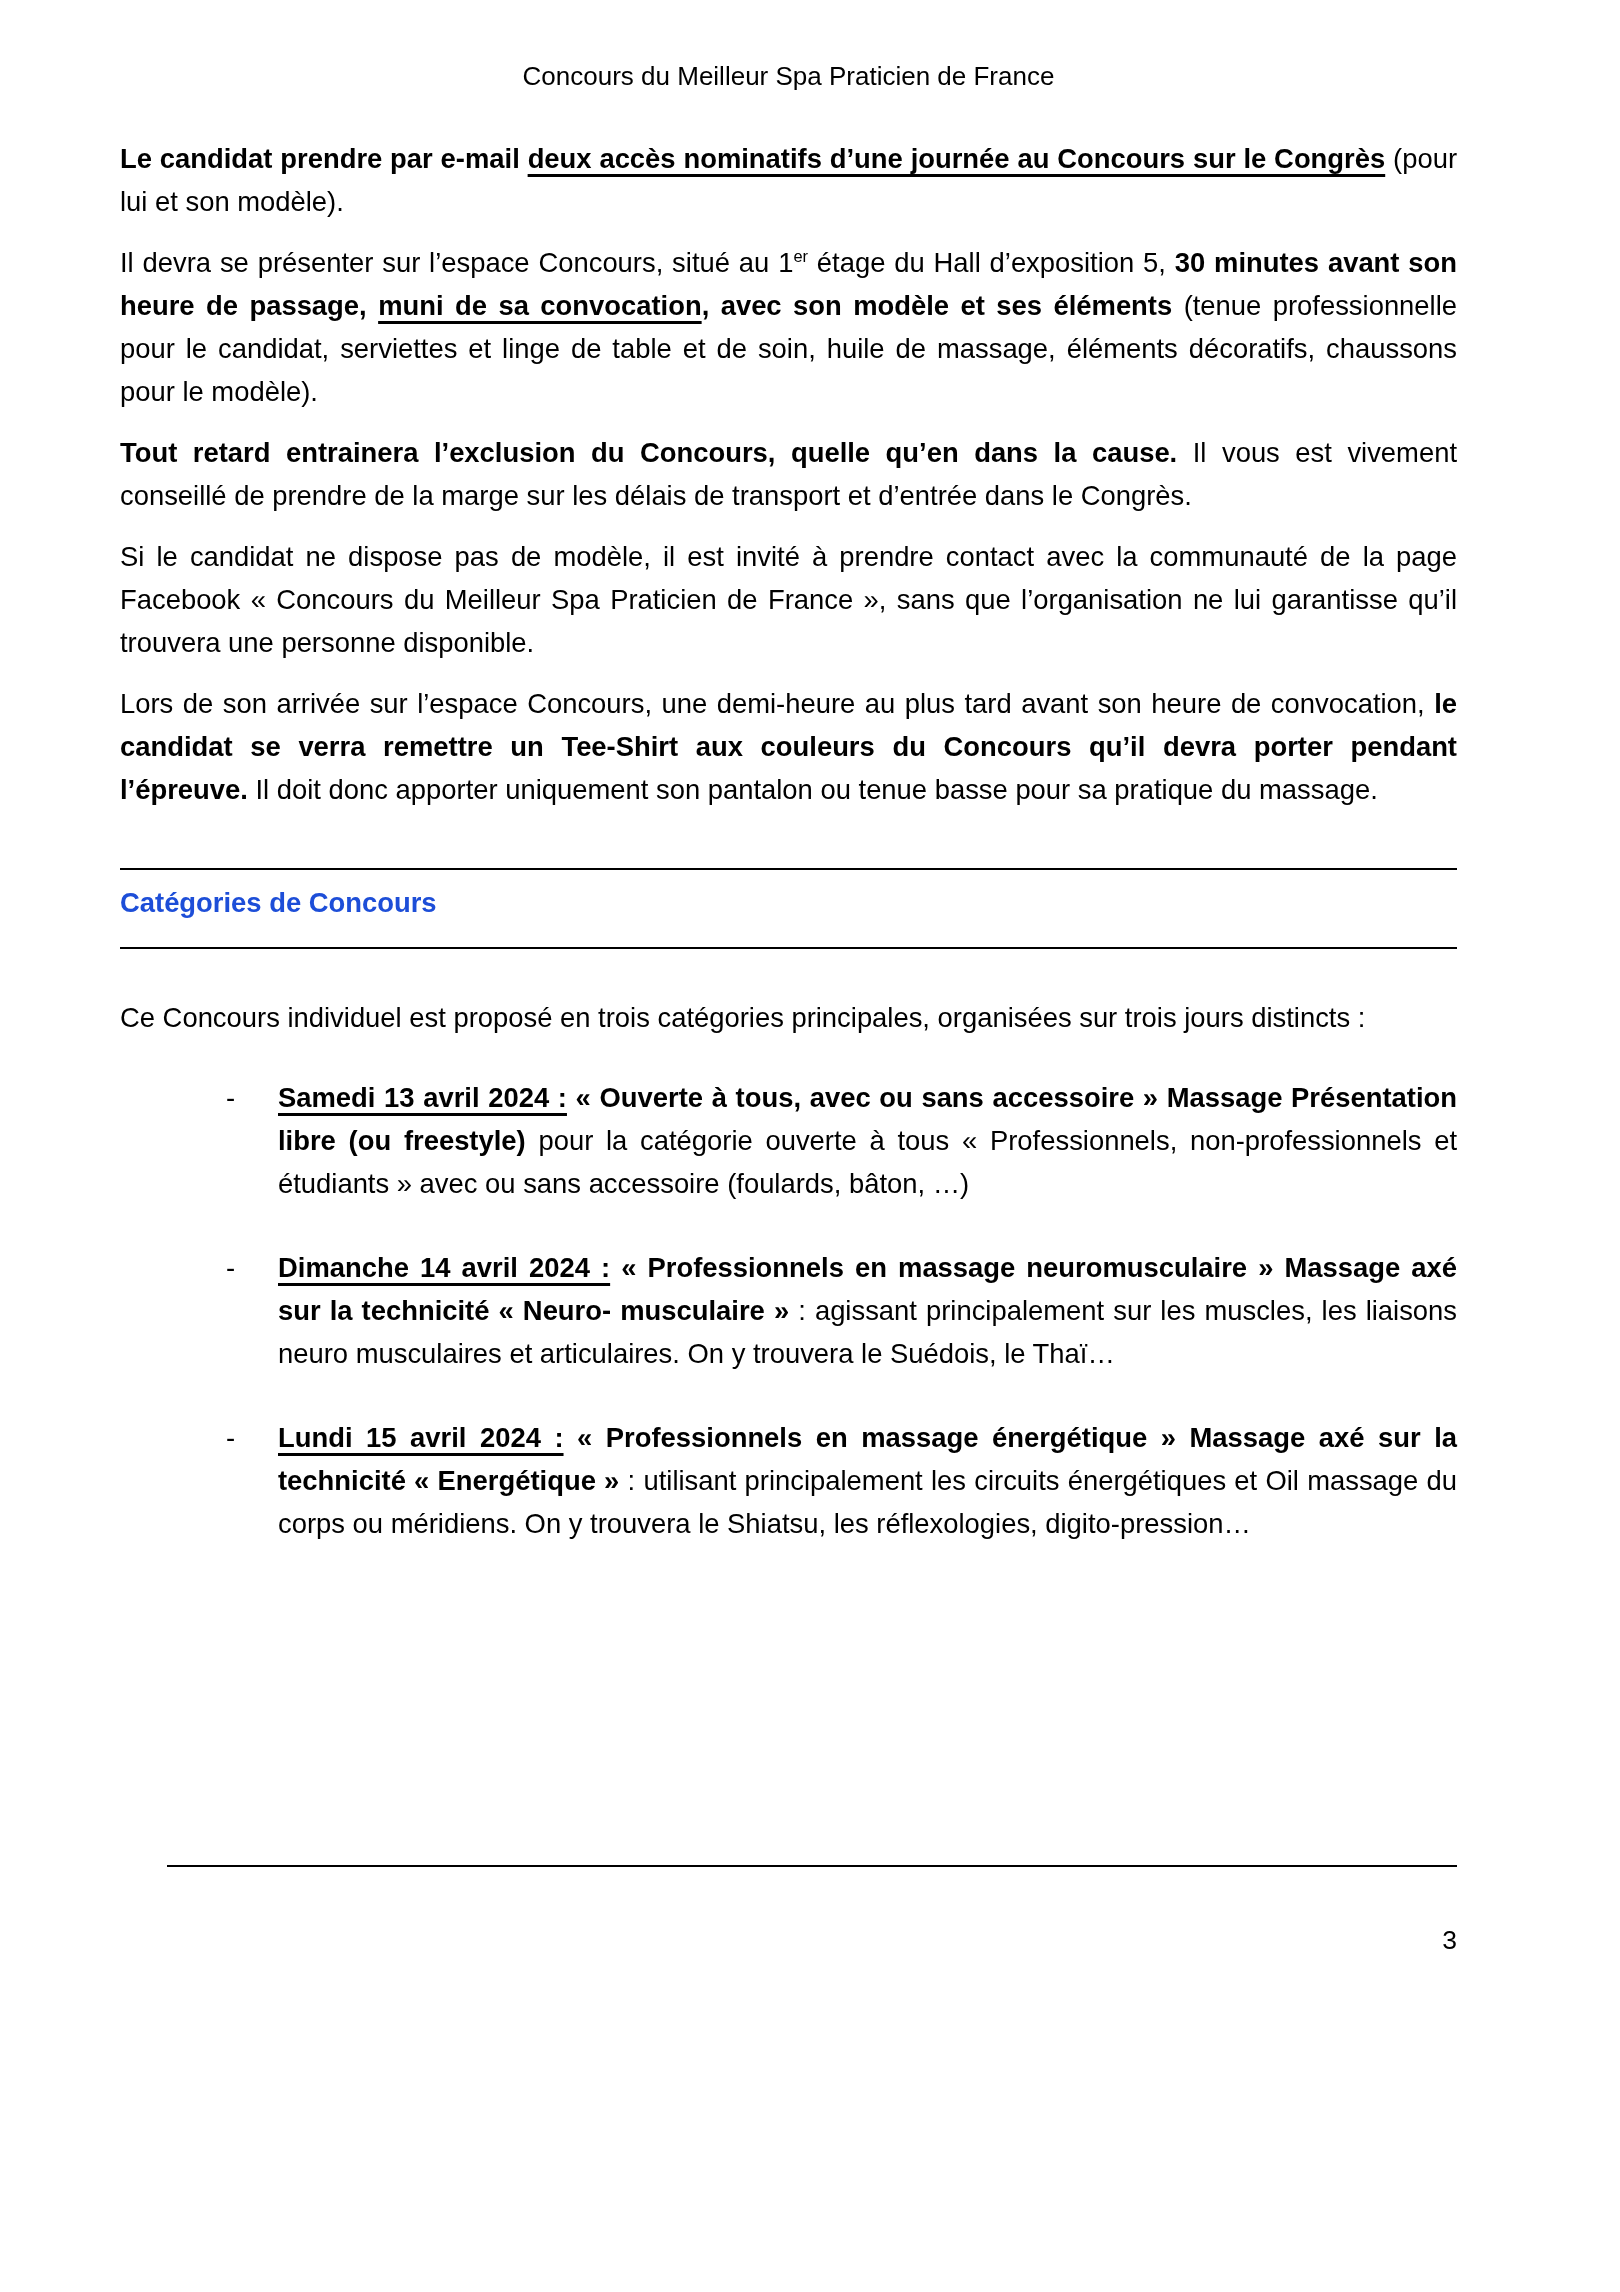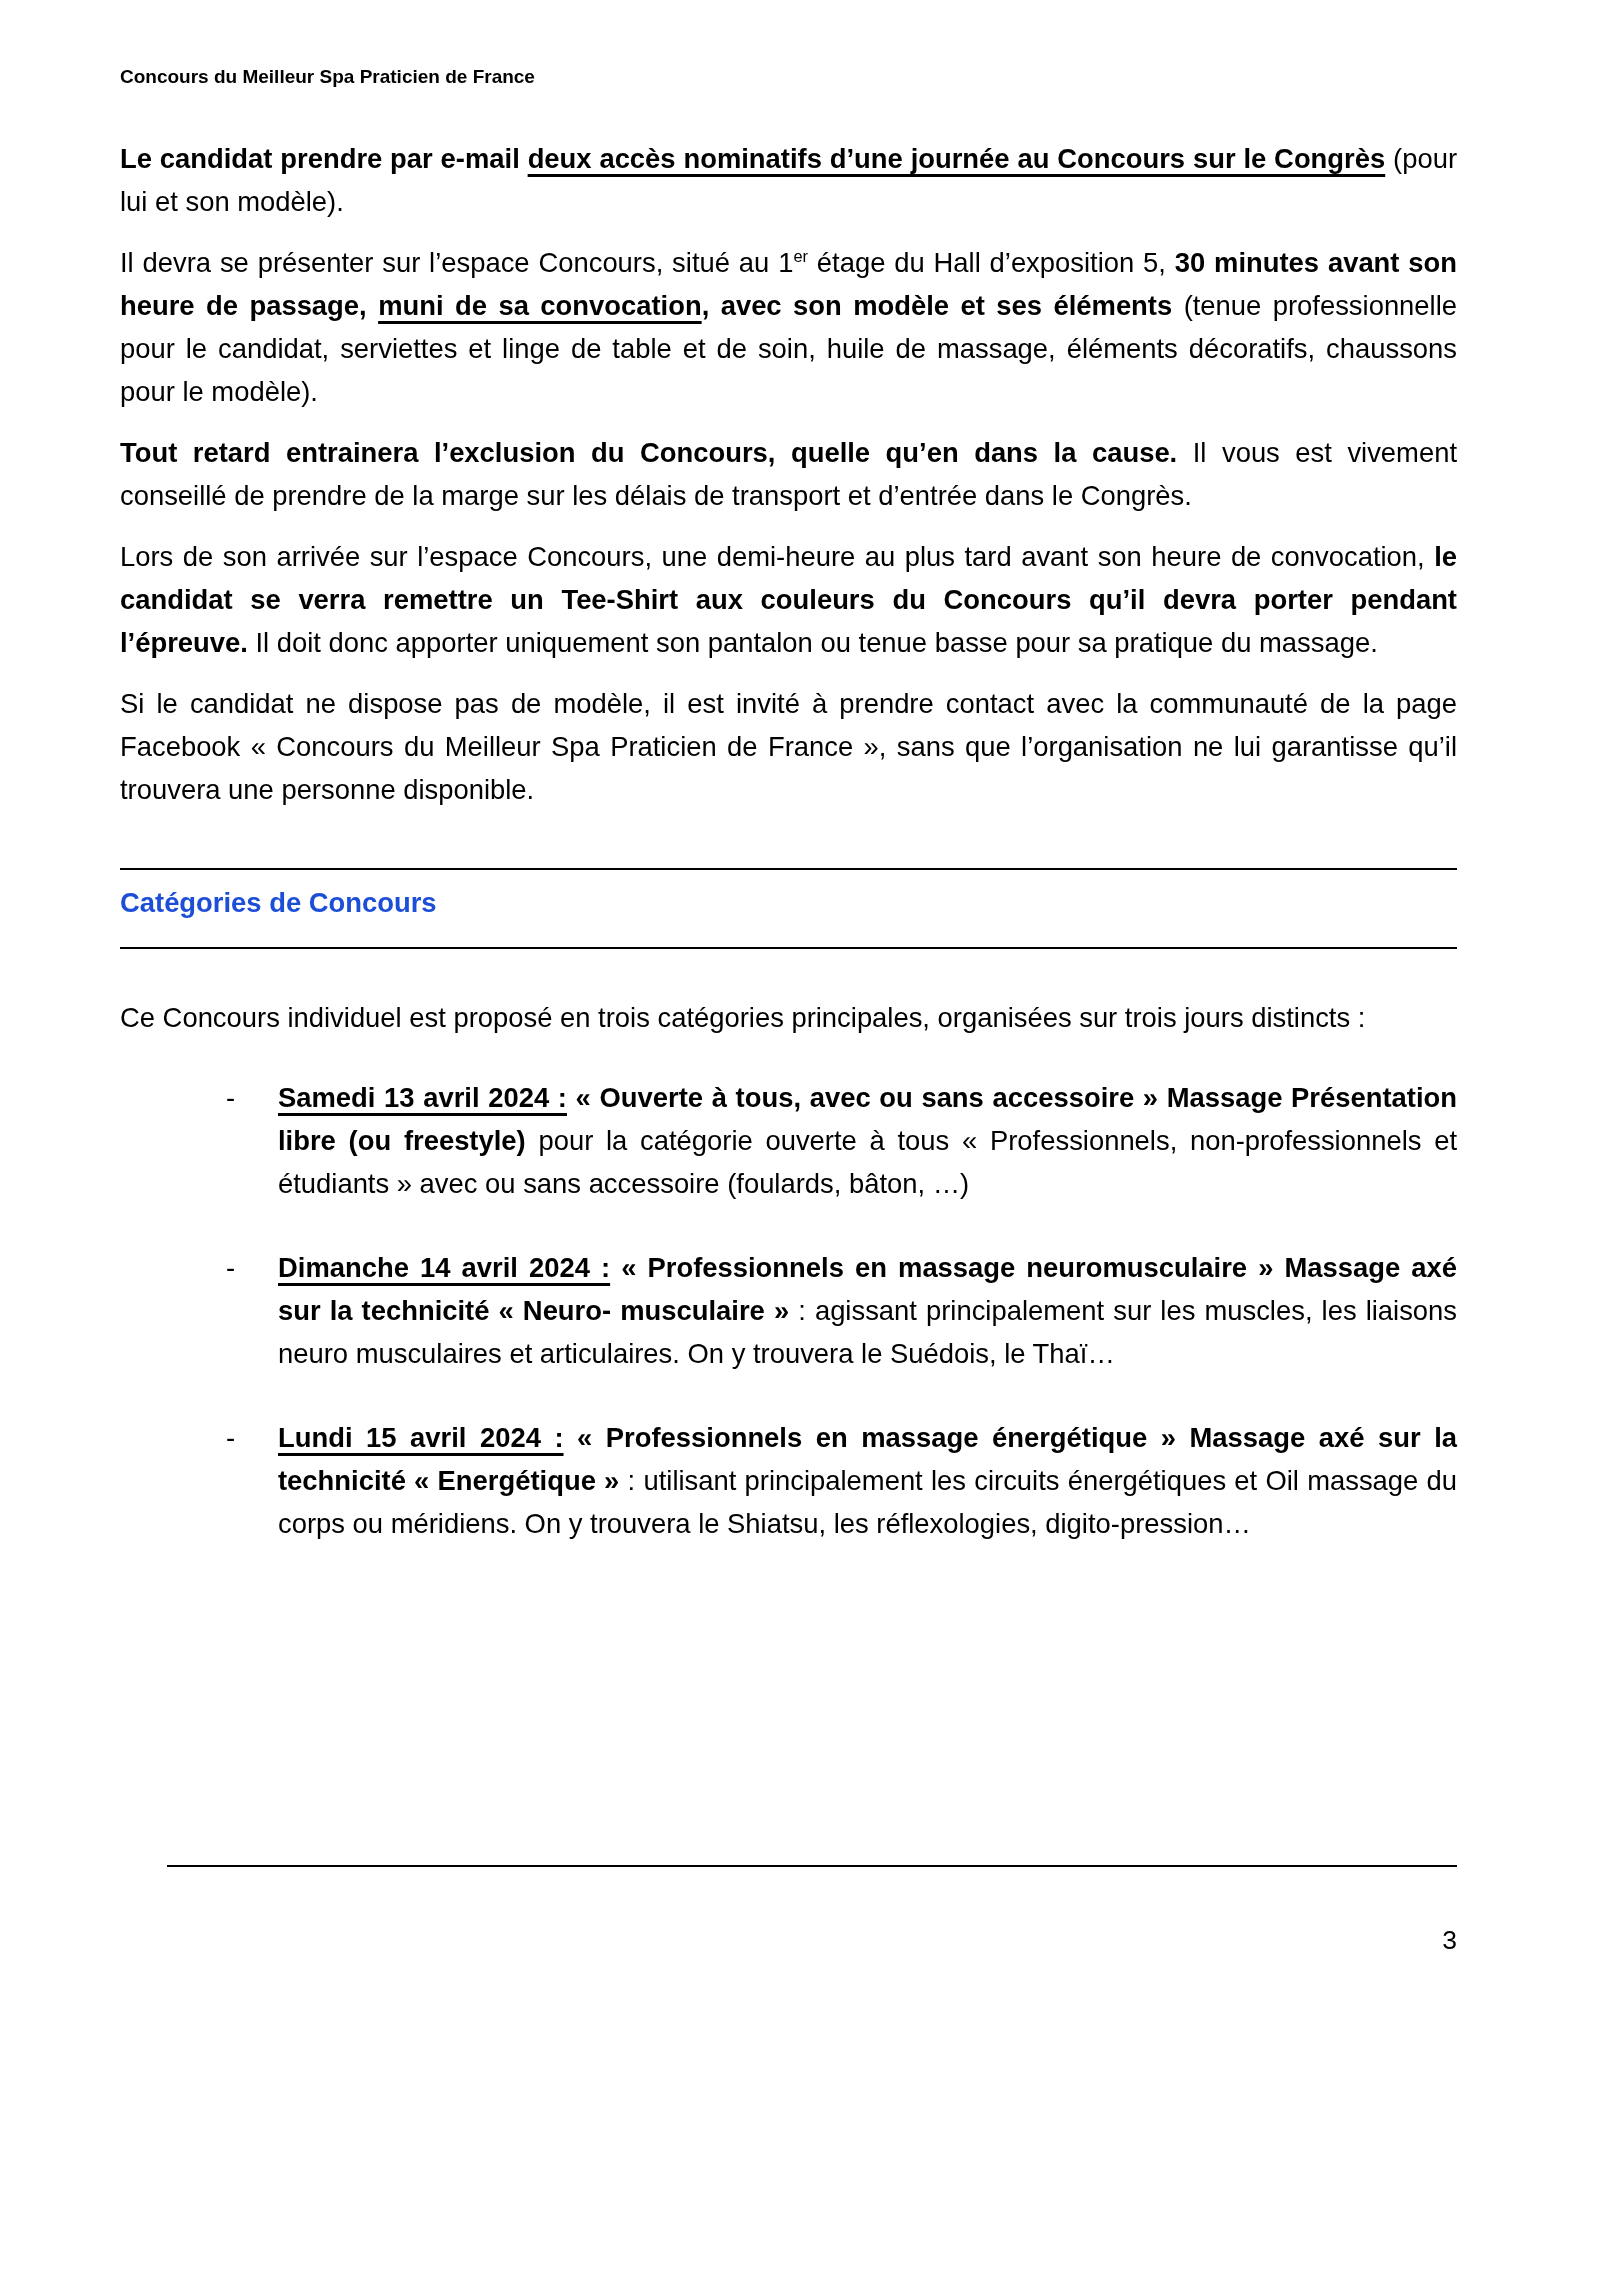--- a/index.html
+++ b/index.html
@@ -10,22 +10,23 @@
     background:#ffffff;
     margin:0 auto;
     padding:55px 163px 0 120px;
     font-family:"Liberation Sans", sans-serif;
     font-size:27.4px;
     line-height:43px;
     color:#000000;
     overflow:hidden;
   }
   .doc-header {
-    font-size:19px;
-    font-weight:bold;
+    text-align:center;
+    font-size:26px;
+    font-weight:normal;
   }
   .para {
     text-align:justify;
     margin-top:18px;
   }
   .para.first { margin-top:39px; }
   
   .r-n { font-weight:normal; }
   .r-b { font-weight:bold; }
   .r-bu { font-weight:bold; text-decoration:underline; text-decoration-thickness:2.9px; text-underline-offset:5.9px; }
@@ -69,22 +70,22 @@
 </head>
 <body>
 
 <div class="page">
 
   <div class="doc-header">Concours du Meilleur Spa Praticien de France</div>
 
   <p class="para first"><span class="r-b">Le candidat prendre par e-mail </span><span class="r-bu">deux accès nominatifs d’une journée au Concours sur le Congrès</span><span class="r-n"> (pour lui et son modèle).</span></p>
   <p class="para"><span class="r-n">Il devra se présenter sur l’espace Concours, situé au 1</span><span class="r-sup">er</span><span class="r-n"> étage du Hall d’exposition 5, </span><span class="r-b">30 minutes avant son heure de passage, </span><span class="r-bu">muni de sa convocation</span><span class="r-b">, avec son modèle et ses éléments </span><span class="r-n">(tenue professionnelle pour le candidat, serviettes et linge de table et de soin, huile de massage, éléments décoratifs, chaussons pour le modèle).</span></p>
   <p class="para"><span class="r-b">Tout retard entrainera l’exclusion du Concours, quelle qu’en dans la cause.</span><span class="r-n"> Il vous est vivement conseillé de prendre de la marge sur les délais de transport et d’entrée dans le Congrès.</span></p>
+  <p class="para"><span class="r-n">Si le candidat ne dispose pas de modèle, il est invité à prendre contact avec la communauté de la page Facebook «&nbsp;Concours du Meilleur Spa Praticien de France&nbsp;», sans que l’organisation ne lui garantisse qu’il trouvera une personne disponible.</span></p>
   <p class="para"><span class="r-n">Lors de son arrivée sur l’espace Concours, une demi-heure au plus tard avant son heure de convocation, </span><span class="r-b">le candidat se verra remettre un Tee-Shirt aux couleurs du Concours qu’il devra porter pendant l’épreuve.</span><span class="r-n"> Il doit donc apporter uniquement son pantalon ou tenue basse pour sa pratique du massage.</span></p>
-  <p class="para"><span class="r-n">Si le candidat ne dispose pas de modèle, il est invité à prendre contact avec la communauté de la page Facebook «&nbsp;Concours du Meilleur Spa Praticien de France&nbsp;», sans que l’organisation ne lui garantisse qu’il trouvera une personne disponible.</span></p>
 
   <div class="section-heading-block">
     <div class="section-title">Catégories de Concours</div>
   </div>
 
   <p class="para intro"><span class="r-n">Ce Concours individuel est proposé en trois catégories principales, organisées sur trois jours distincts&nbsp;:</span></p>
 
   <div class="contest-list">
     <div class="list-item">
       <span class="list-dash">-</span>

